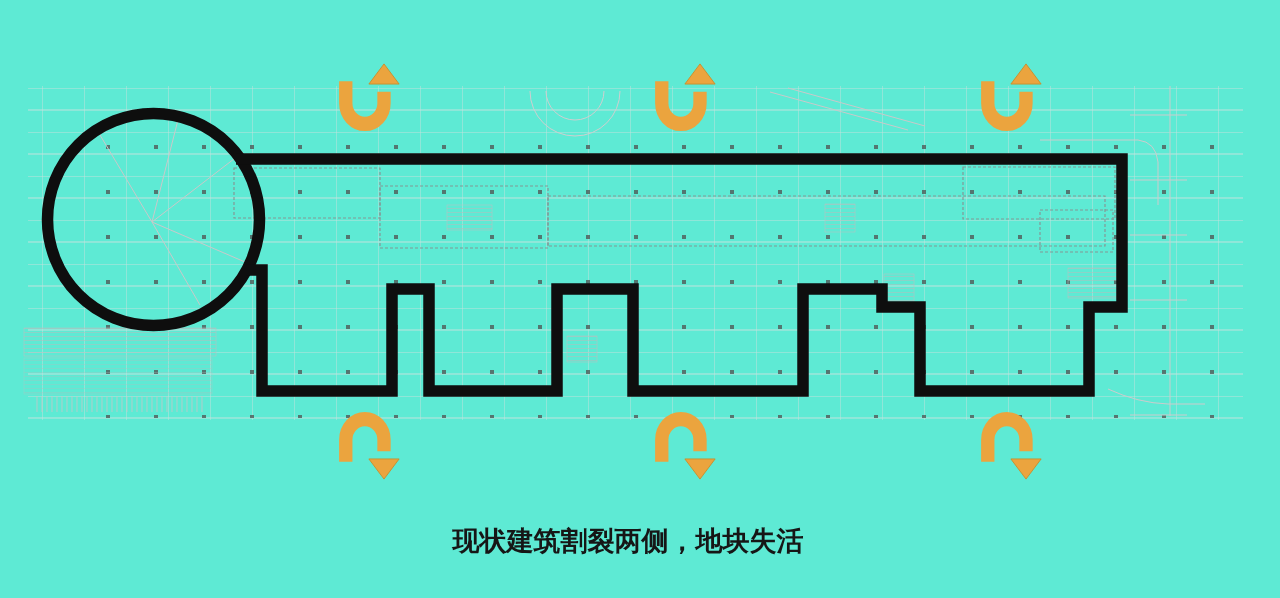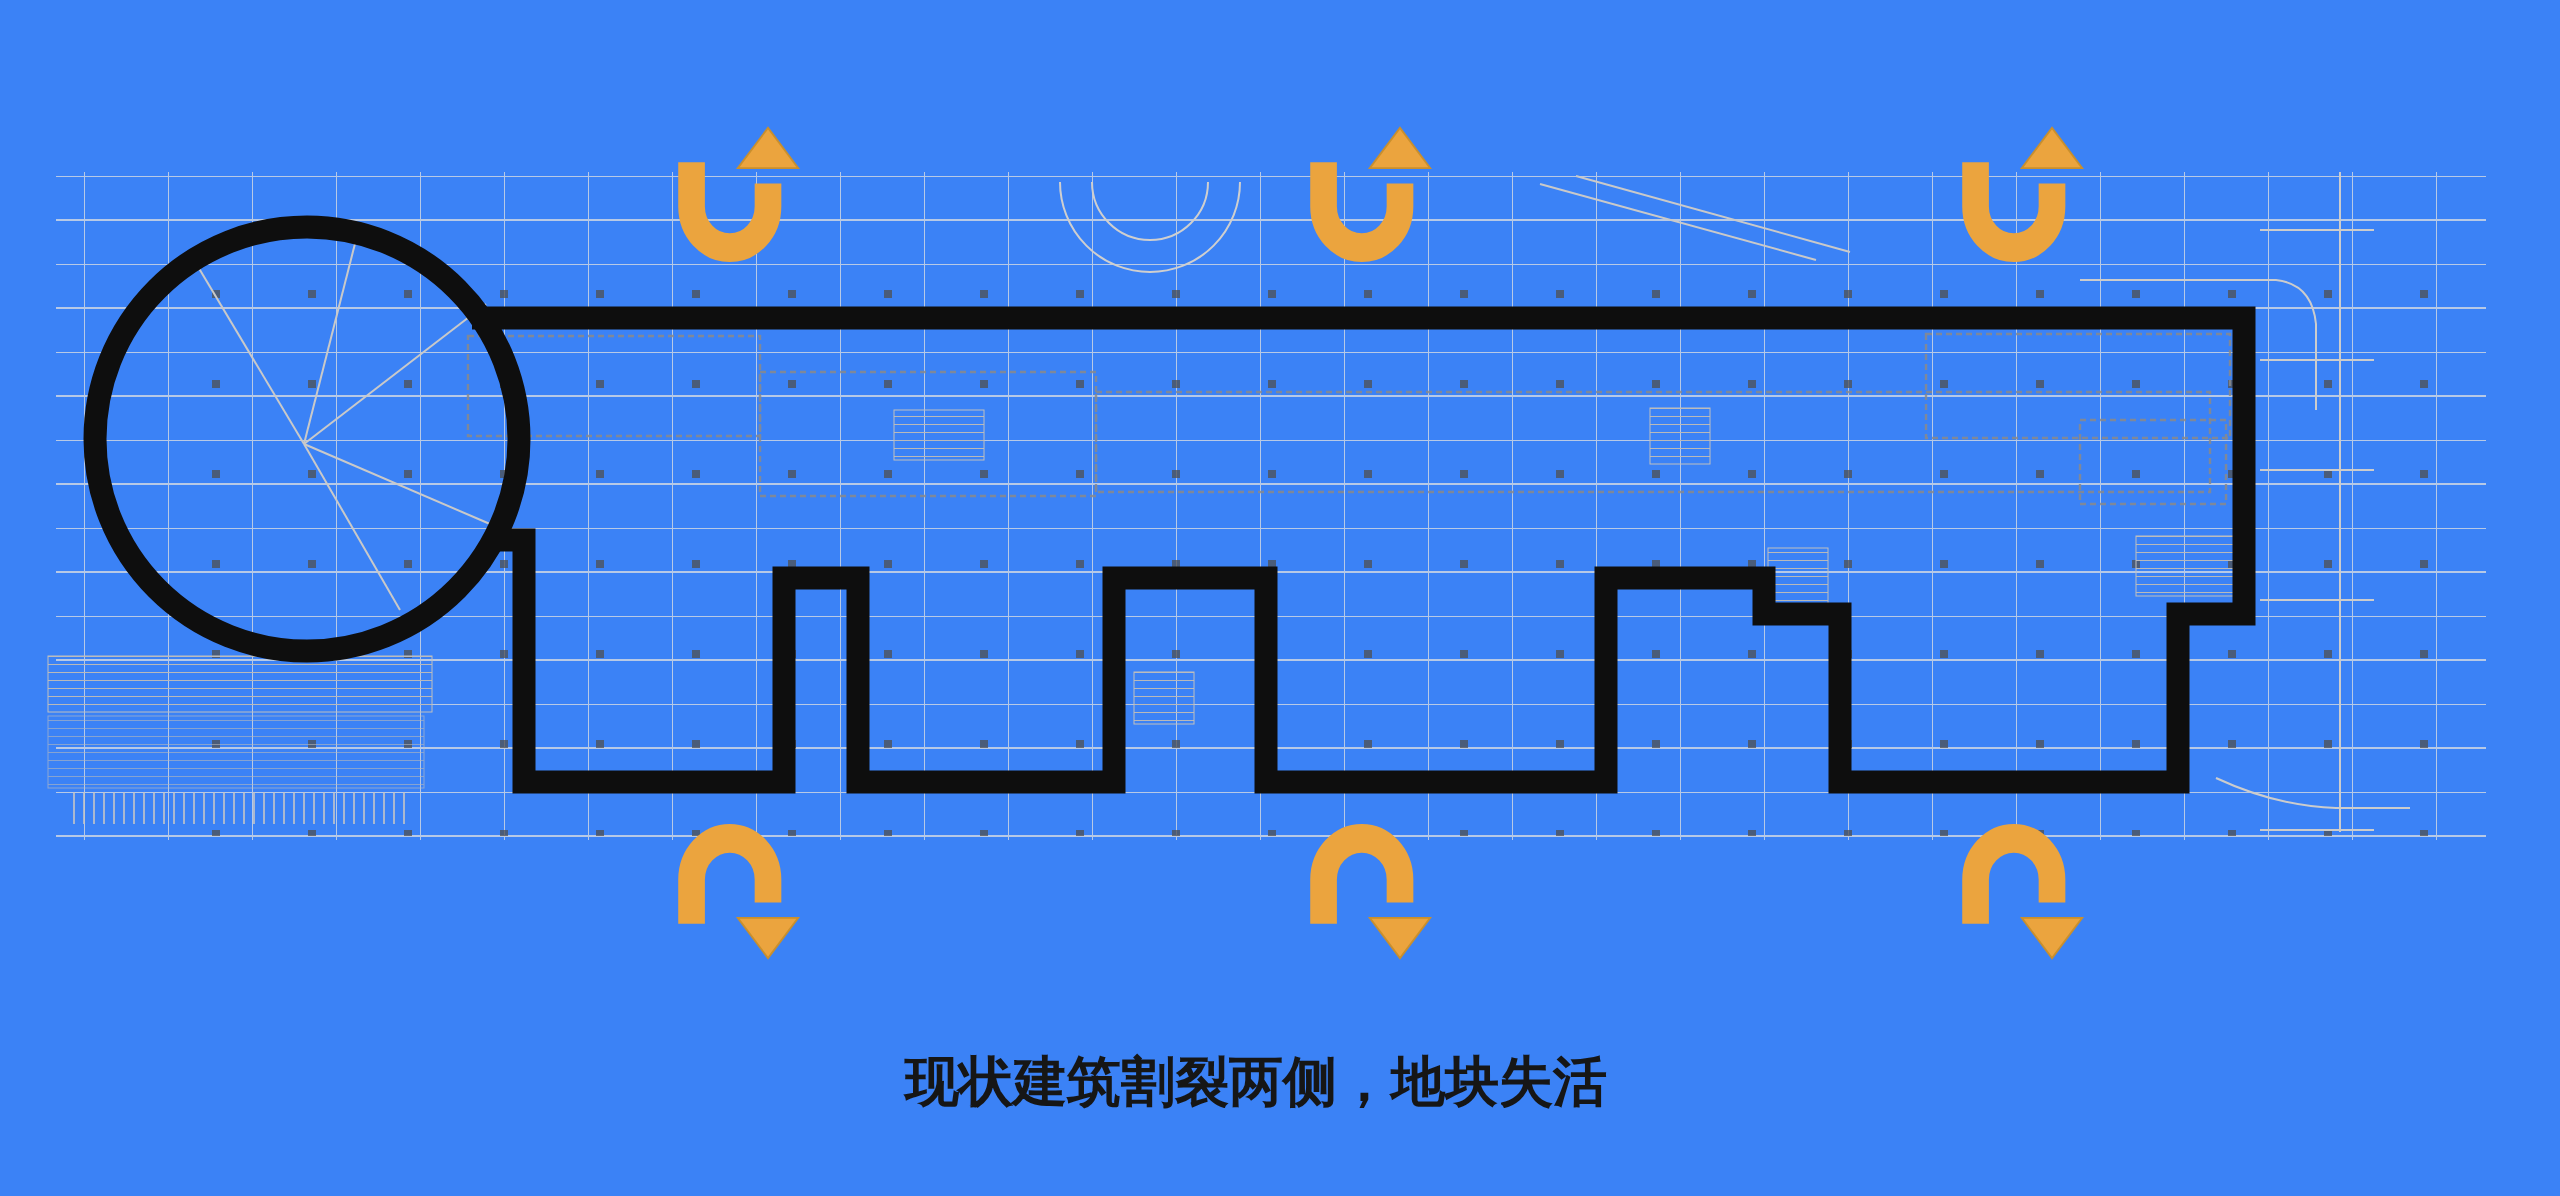--- a/index.html
+++ b/index.html
@@ -1,17 +1,17 @@
 <!DOCTYPE html>
 <html><head>
 <meta charset="utf-8">
 <style>
   html,body{margin:0;padding:0;background:#ffffff;}
   .stage{
-    position:relative;width:1280px;height:598px;background:#3b82f6;
+    position:relative;width:1280px;height:598px;background:#5eead4;
     overflow:hidden;font-family:"Liberation Sans", sans-serif;
   }
   .stage svg{position:absolute;left:0;top:0;}
   .bg-plan{opacity:1;}
   .arrow{position:absolute;width:64px;height:70px;}
   .arrow svg{position:static;display:block;width:100%;height:100%;}
   .u-head{stroke:#C98F2D;stroke-width:1;}
   .u-stroke{}
   .caption{
     position:absolute;left:-12px;top:526px;width:1280px;

